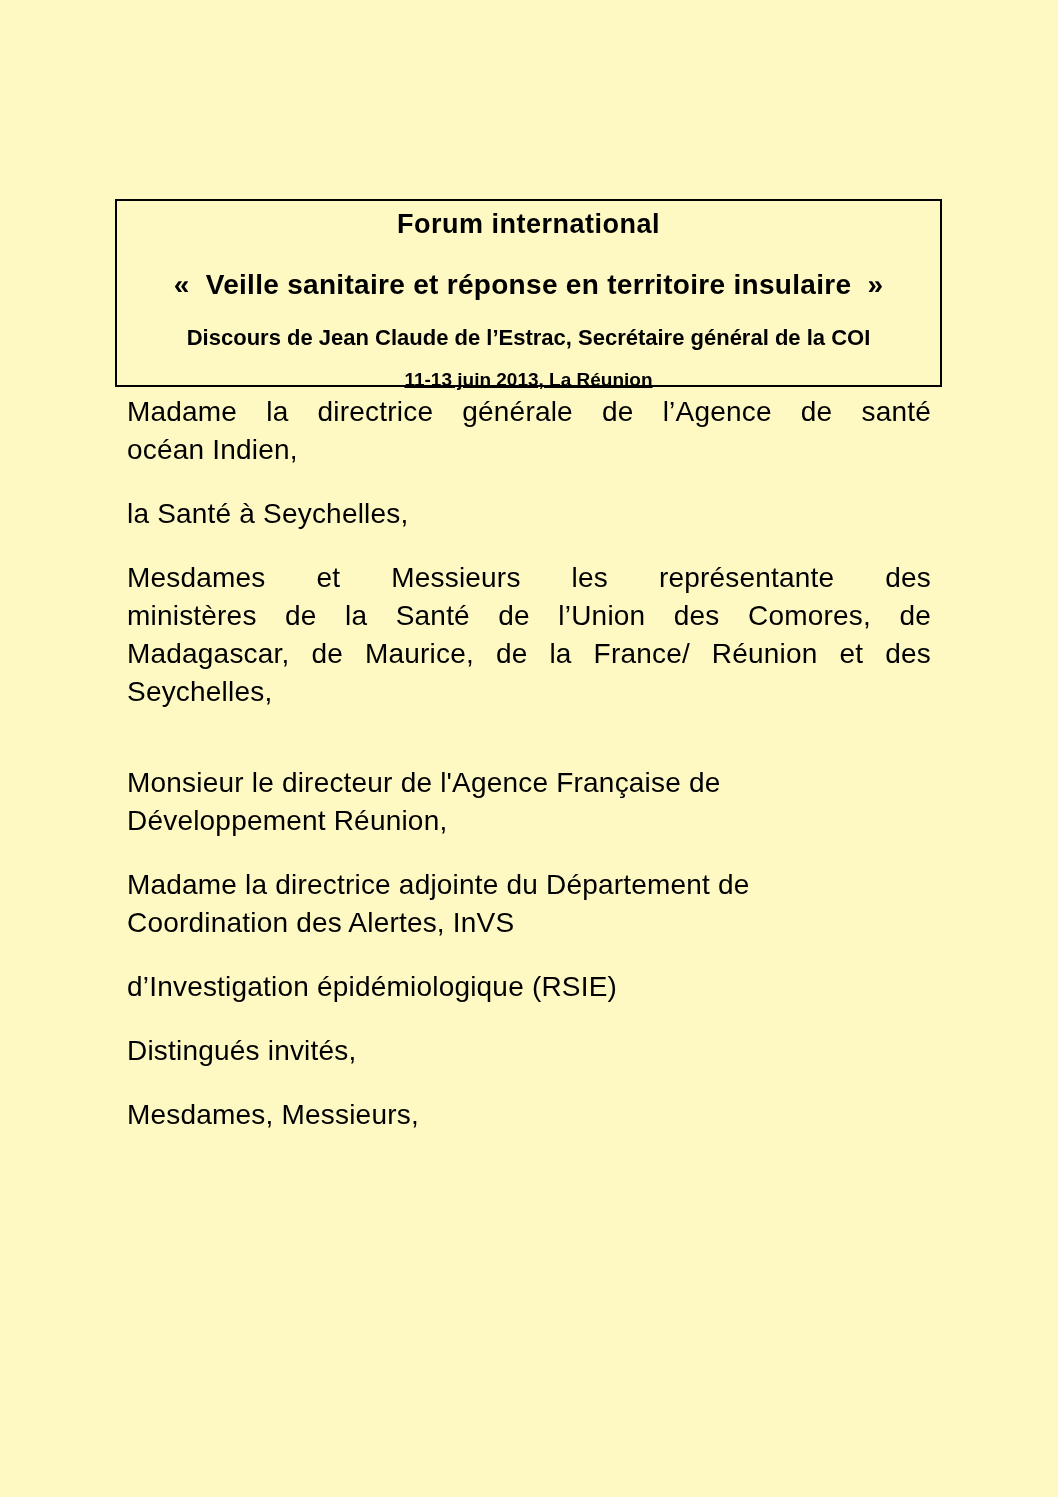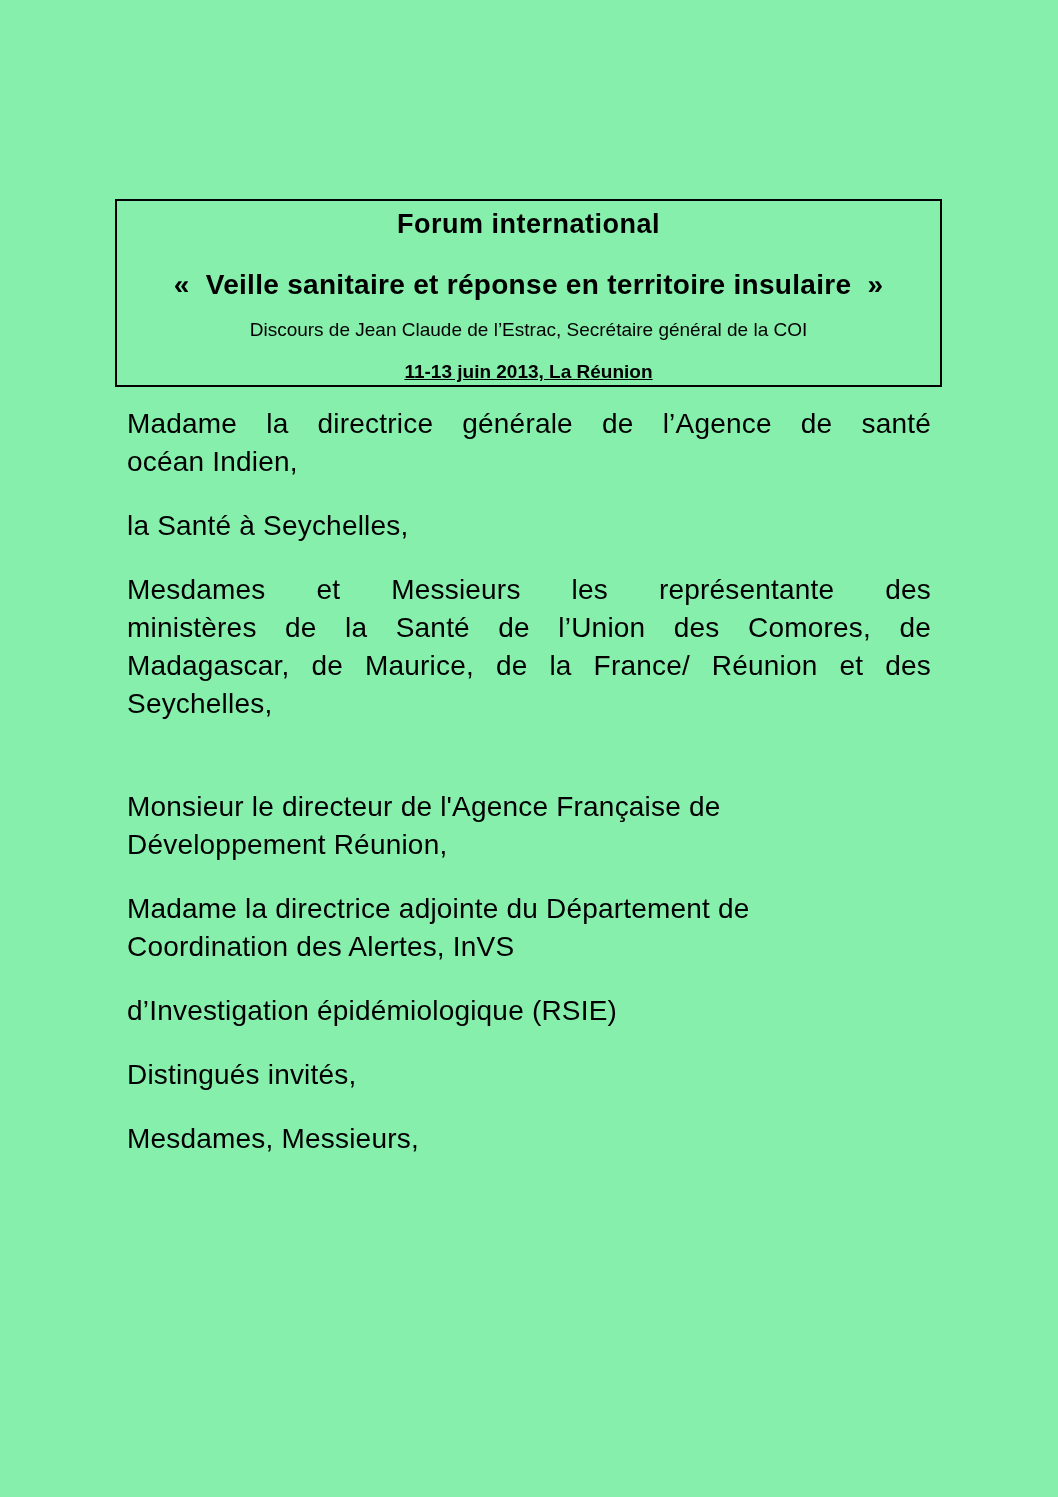--- a/index.html
+++ b/index.html
@@ -4,21 +4,21 @@
 <style>
   html, body {
     margin: 0;
     padding: 0;
     background: #ffffff;
   }
   .page {
     position: relative;
     width: 1058px;
     height: 1497px;
-    background: #86efac;
+    background: #fef9c3;
     color: #000000;
     font-family: "Liberation Sans", "DejaVu Sans", sans-serif;
     overflow: hidden;
   }
   
   .header-box {
     position: absolute;
     left: 115px;
     top: 199px;
     width: 823px;
@@ -35,44 +35,44 @@
     letter-spacing: 0.5px;
   }
   .hb-subtitle {
     margin-top: 32px;
     font-size: 28px;
     font-weight: bold;
     line-height: 29px;
     letter-spacing: 0.3px;
   }
   .hb-credit {
-    margin-top: 21px;
-    font-size: 19px;
-    font-weight: normal;
+    margin-top: 29px;
+    font-size: 22px;
+    font-weight: bold;
     line-height: 19px;
   }
   .hb-date {
     margin-top: 23px;
     font-size: 19px;
     font-weight: bold;
     line-height: 19px;
     text-decoration: underline;
   }
   
   .doc-body {
     position: absolute;
     left: 127px;
     top: 393px;
     width: 804px;
     font-size: 28px;
     line-height: 38px;
     letter-spacing: 0.2px;
   }
   .paragraph {
-    margin: 12px 0 26px 0;
+    margin: 0 0 26px 0;
   }
   .paragraph.spacer {
     height: 27px;
     margin: 0;
   }
   .line {
     white-space: normal;
   }
   
   .line.stretch {

